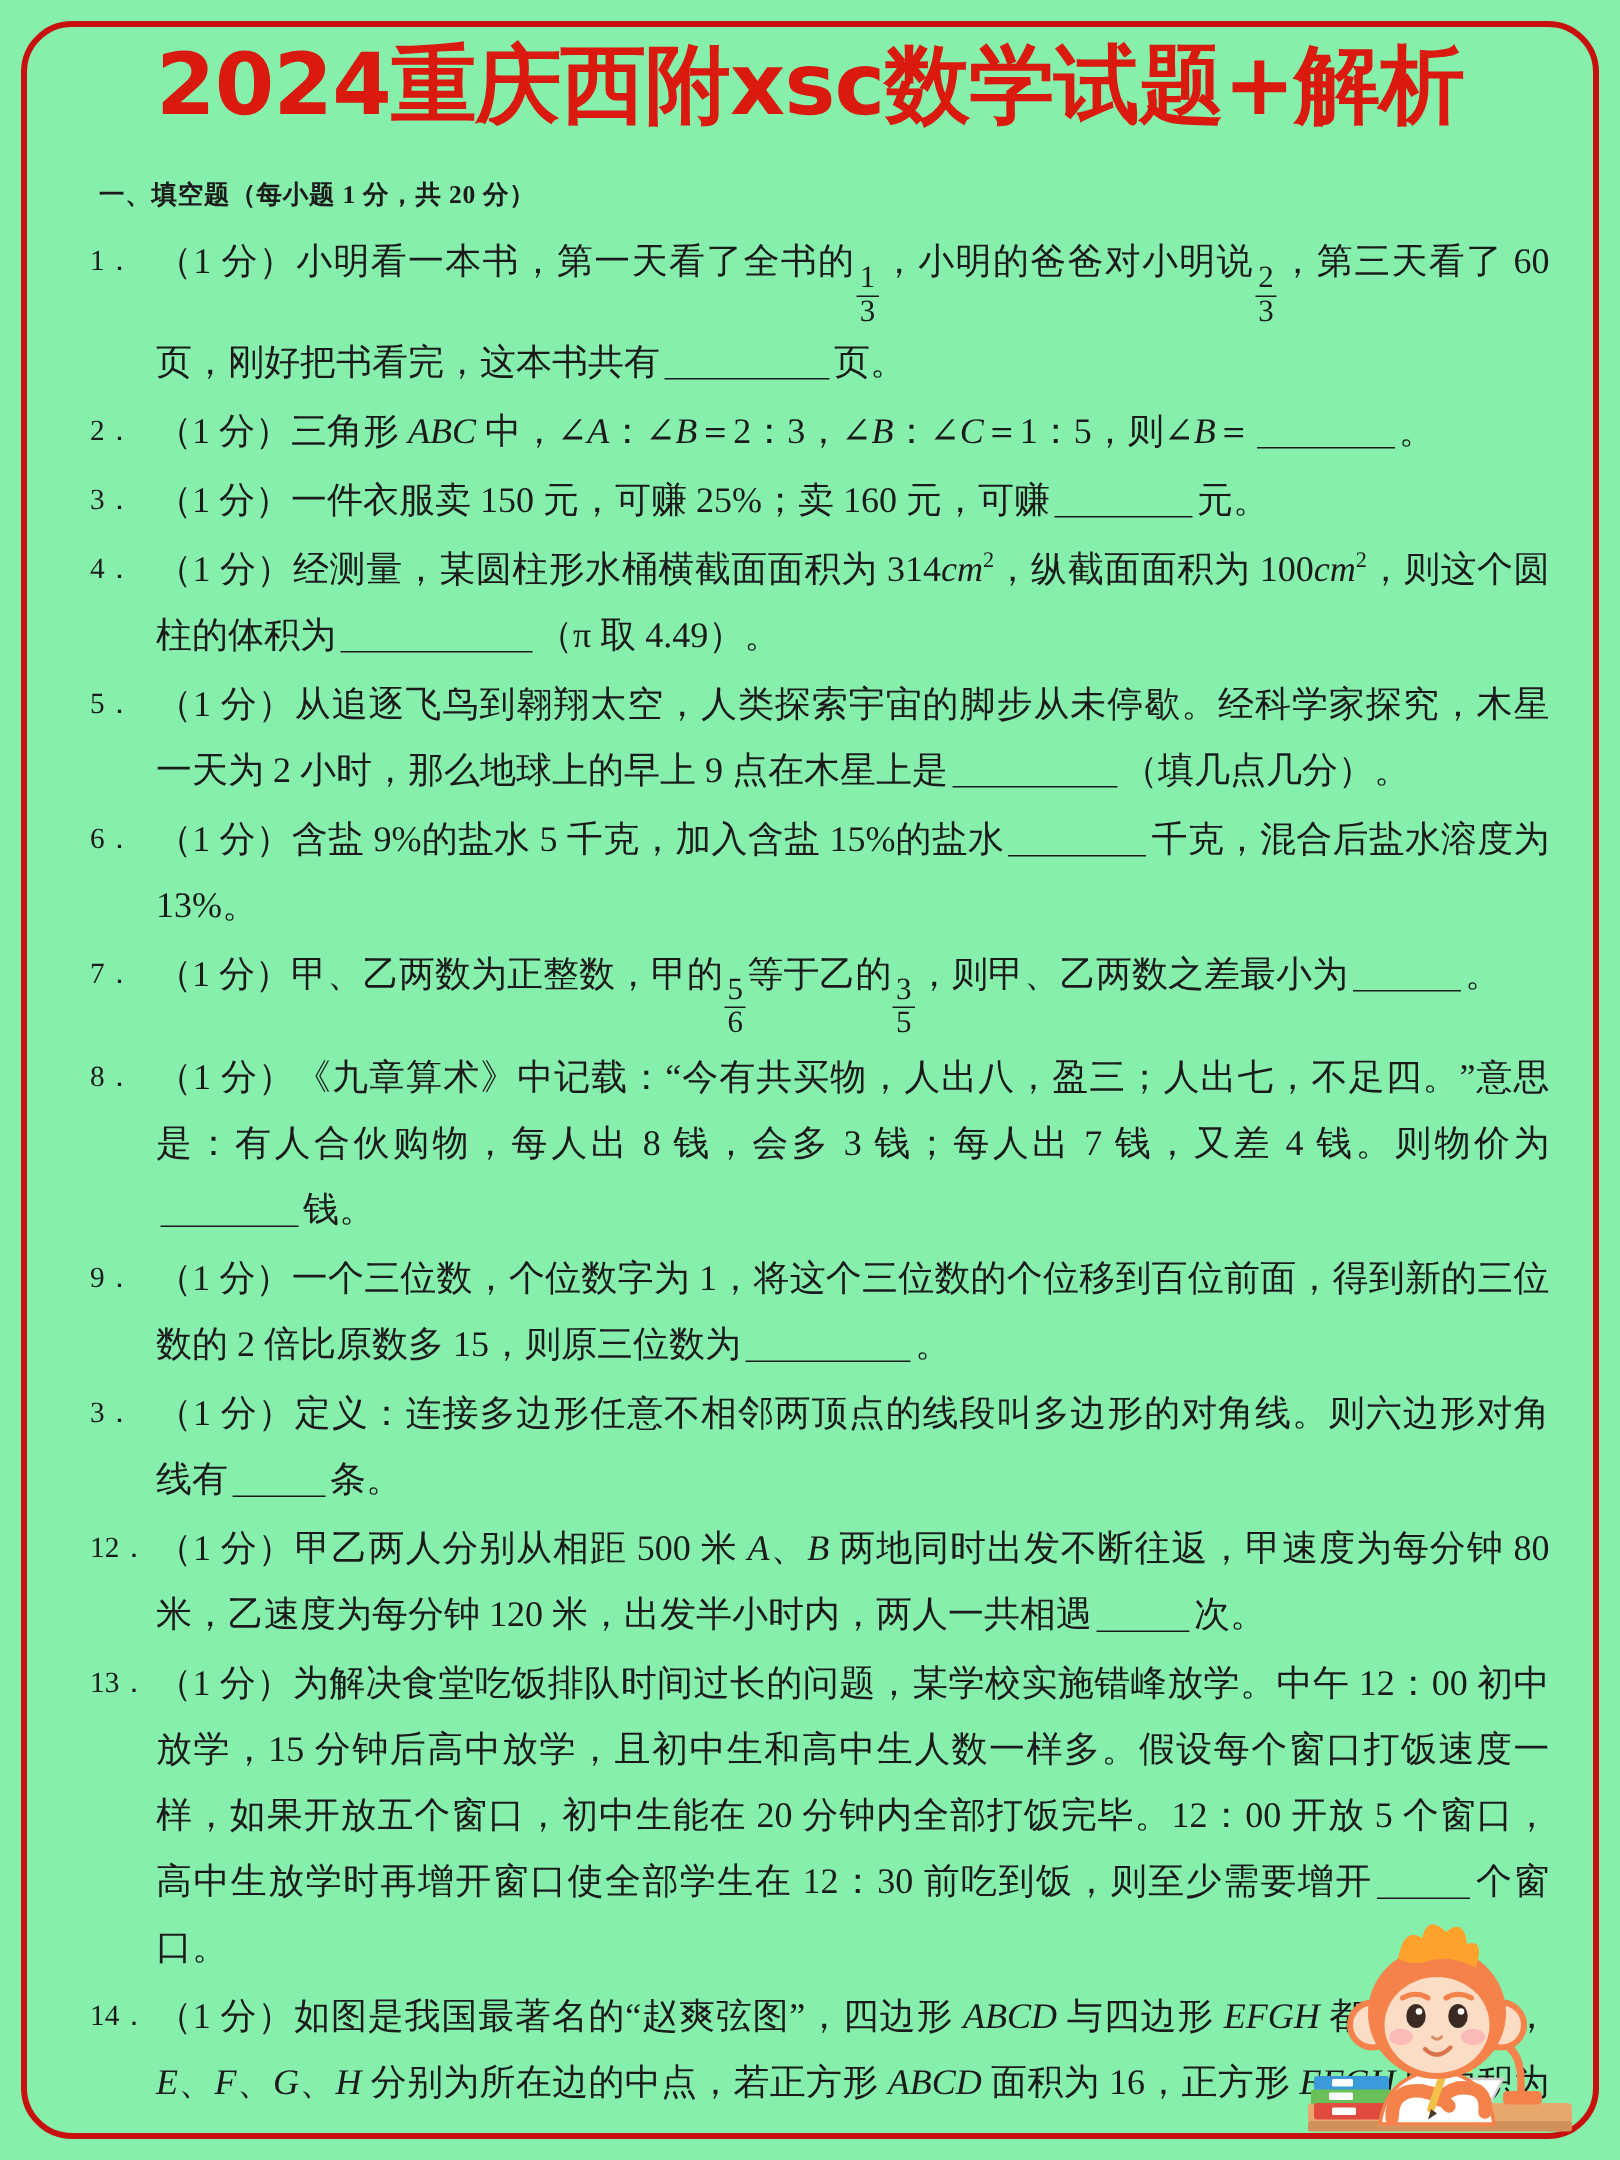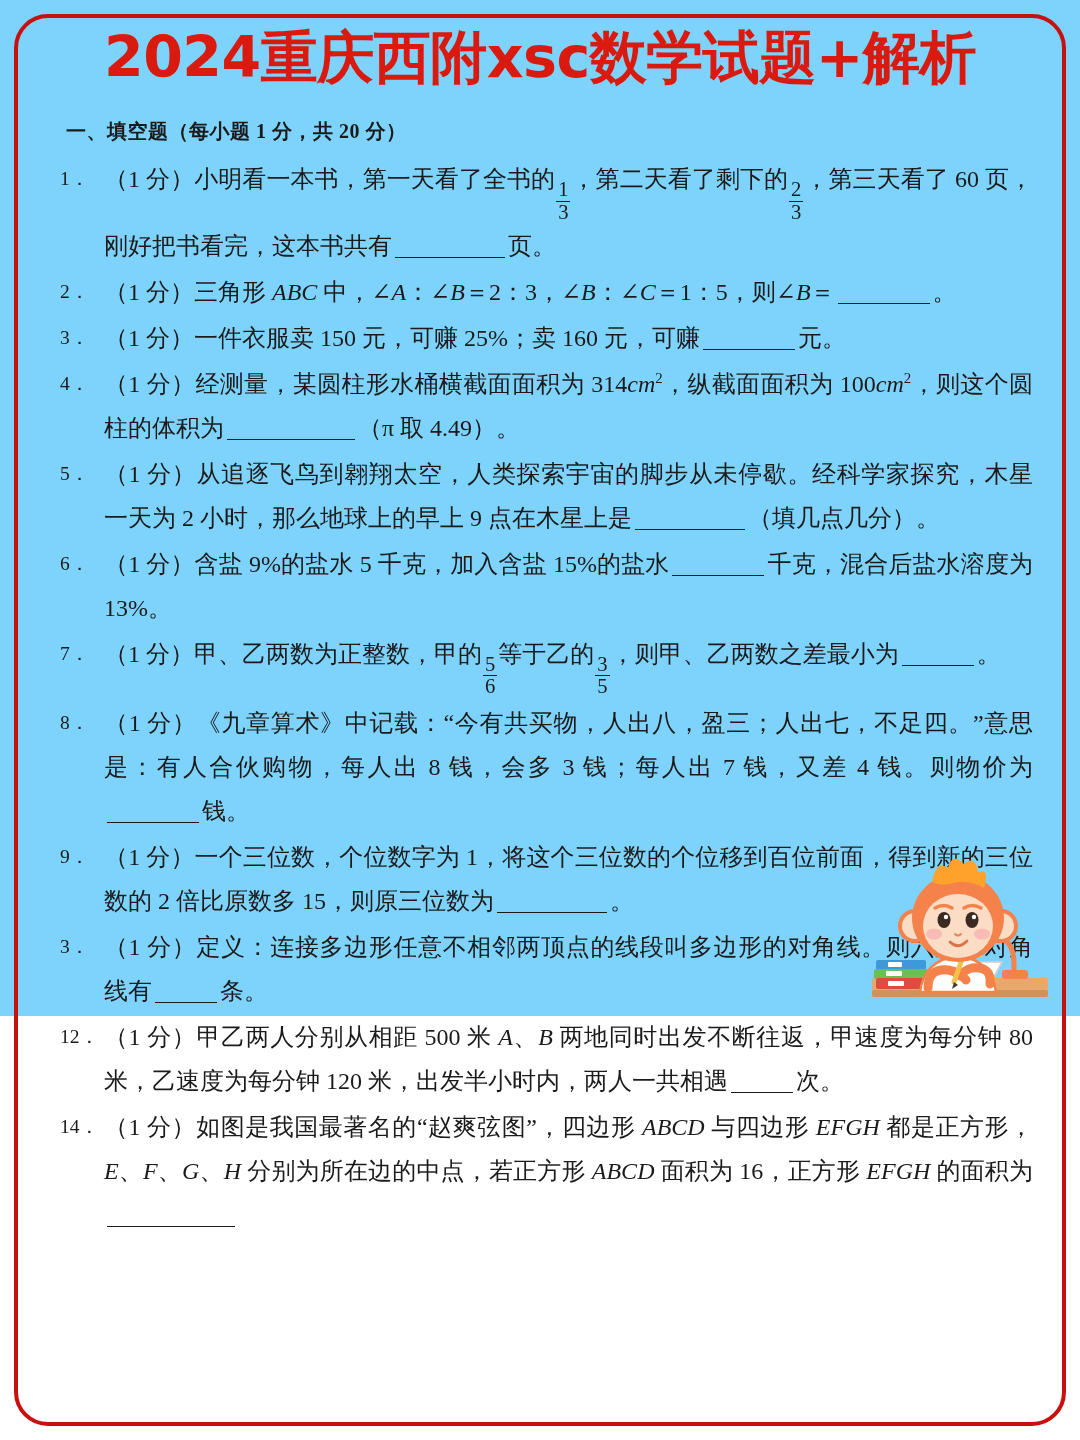--- a/index.html
+++ b/index.html
@@ -8,22 +8,22 @@
     width: 1080px;
     height: 1440px;
     background: #ffffff;
     font-family: "Liberation Serif", "DejaVu Serif", serif;
     overflow: hidden;
   }
 
   #page {
     position: relative;
     width: 1080px;
-    height: 1016px;
-    background: #7dd3fc;
+    height: 1440px;
+    background: #86efac;
   }
 
   
   #frame {
     position: absolute;
     left: 14px;
     top: 14px;
     width: 1052px;
     height: 1412px;
     border: 4px solid #c8110f;
@@ -52,21 +52,21 @@
     position: absolute;
     left: 58px;
     top: 118px;
     width: 975px;
     color: #1b1b1b;
   }
 
   .section-head {
     font-family: "Liberation Serif", "DejaVu Serif", serif;
     font-weight: 700;
-    font-size: 20px;
+    font-size: 17px;
     letter-spacing: 0.5px;
     margin: 0 0 12px 8px;
   }
 
   .q {
     display: flex;
     align-items: flex-start;
     margin-bottom: 2px;
   }
 
@@ -143,21 +143,21 @@
 
   <div id="content">
 
     <div class="section-head">一、填空题（每小题 1 分，共 20 分）</div>
 
     <div class="q">
       <div class="q-num">1．</div>
       <div class="q-body"><span>（1 分）</span><span>小明看一本书，第一天看了全书的</span><span class="frac">
             <span class="num">1</span>
             <span class="den">3</span>
-          </span><span>，第二天看了剩下的</span><span class="frac">
+          </span><span>，小明的爸爸对小明说</span><span class="frac">
             <span class="num">2</span>
             <span class="den">3</span>
           </span><span>，第三天看了 60 页，刚好把书看完，这本书共有</span><span class="blank w3"></span><span>页。</span></div>
     </div>
 
     <div class="q">
       <div class="q-num">2．</div>
       <div class="q-body"><span>（1 分）</span><span>三角形 </span><span class="mv">ABC</span><span> 中，∠</span><span class="mv">A</span><span>：∠</span><span class="mv">B</span><span>＝2：3，∠</span><span class="mv">B</span><span>：∠</span><span class="mv">C</span><span>＝1：5，则∠</span><span class="mv">B</span><span>＝</span><span class="blank w2"></span><span>。</span></div>
     </div>
 
@@ -206,20 +206,24 @@
     <div class="q">
       <div class="q-num">3．</div>
       <div class="q-body"><span>（1 分）</span><span>定义：连接多边形任意不相邻两顶点的线段叫多边形的对角线。则六边形对角线有</span><span class="blank w5"></span><span>条。</span></div>
     </div>
 
     <div class="q">
       <div class="q-num">12．</div>
       <div class="q-body"><span>（1 分）</span><span>甲乙两人分别从相距 500 米 </span><span class="mv">A</span><span>、</span><span class="mv">B</span><span> 两地同时出发不断往返，甲速度为每分钟 80 米，乙速度为每分钟 120 米，出发半小时内，两人一共相遇</span><span class="blank w5"></span><span>次。</span></div>
     </div>
 
+    <div class="q">
+      <div class="q-num">13．</div>
+      <div class="q-body"><span>（1 分）</span><span>为解决食堂吃饭排队时间过长的问题，某学校实施错峰放学。中午 12：00 初中放学，15 分钟后高中放学，且初中生和高中生人数一样多。假设每个窗口打饭速度一样，如果开放五个窗口，初中生能在 20 分钟内全部打饭完毕。12：00 开放 5 个窗口，高中生放学时再增开窗口使全部学生在 12：30 前吃到饭，则至少需要增开</span><span class="blank w5"></span><span>个窗口。</span></div>
+    </div>
 
     <div class="q">
       <div class="q-num">14．</div>
       <div class="q-body"><span>（1 分）</span><span>如图是我国最著名的“赵爽弦图”，四边形 </span><span class="mv">ABCD</span><span> 与四边形 </span><span class="mv">EFGH</span><span> 都是正方形，</span><span class="mv">E</span><span>、</span><span class="mv">F</span><span>、</span><span class="mv">G</span><span>、</span><span class="mv">H</span><span> 分别为所在边的中点，若正方形 </span><span class="mv">ABCD</span><span> 面积为 16，正方形 </span><span class="mv">EFGH</span><span> 的面积为</span><span class="blank w4"></span></div>
     </div>
 
   </div>
 
   <svg id="mascot" viewBox="0 0 210 160">
 

